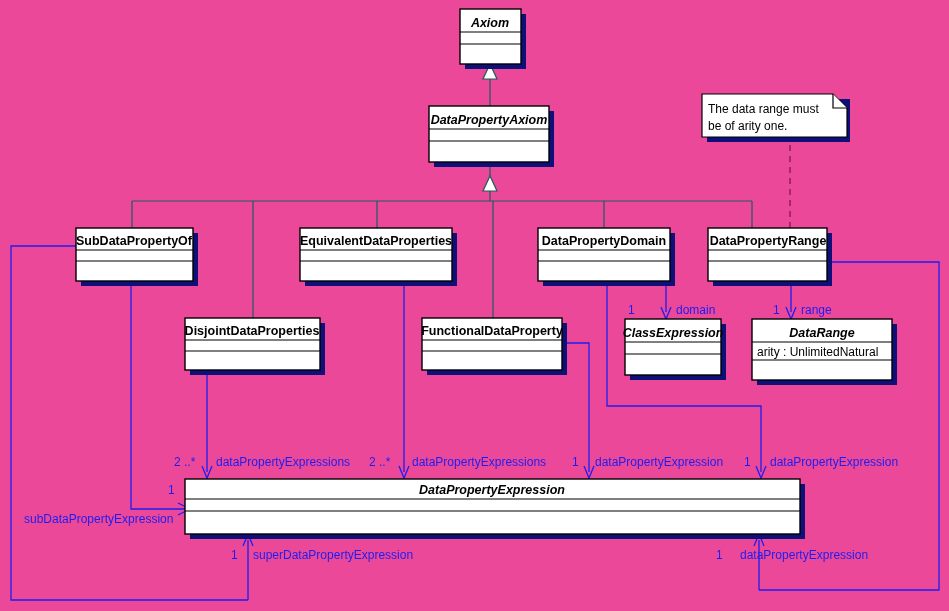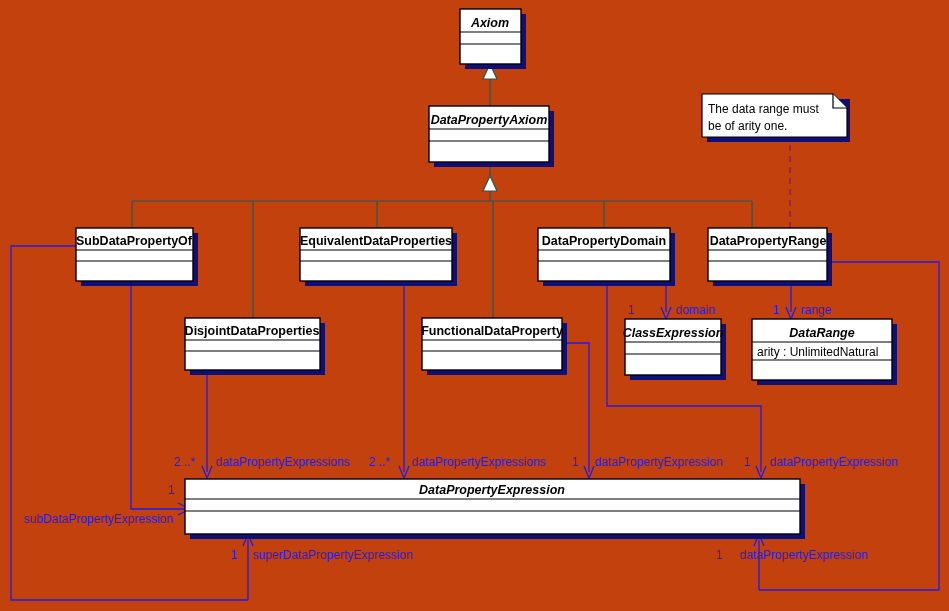--- a/index.html
+++ b/index.html
@@ -4,21 +4,21 @@
 <style>
   html, body {
     margin: 0;
     padding: 0;
     background: #ffffff;
   }
   #canvas-wrap {
     position: relative;
     width: 949px;
     height: 611px;
-    background: #c2410c;
+    background: #ec4899;
     font-family: "Liberation Sans", sans-serif;
     overflow: hidden;
   }
   svg#diagram {
     position: absolute;
     top: 0;
     left: 0;
     width: 949px;
     height: 611px;
   }

